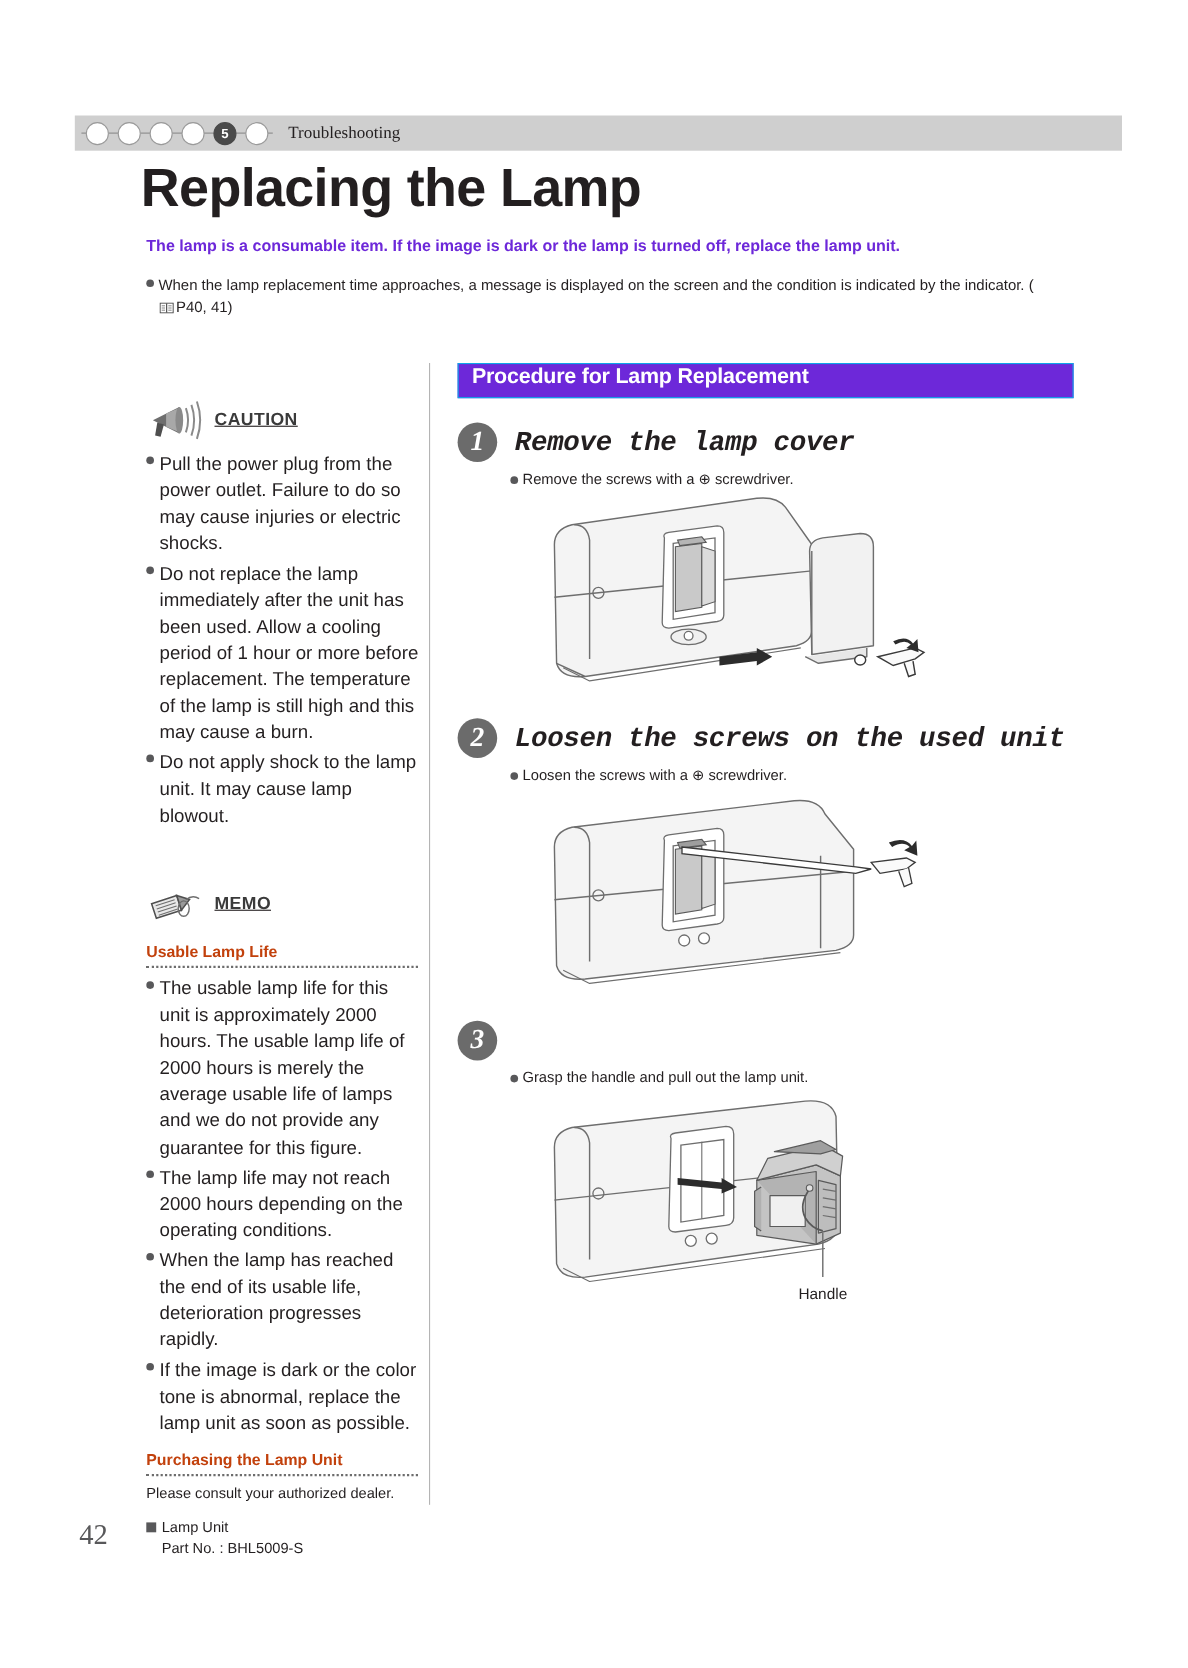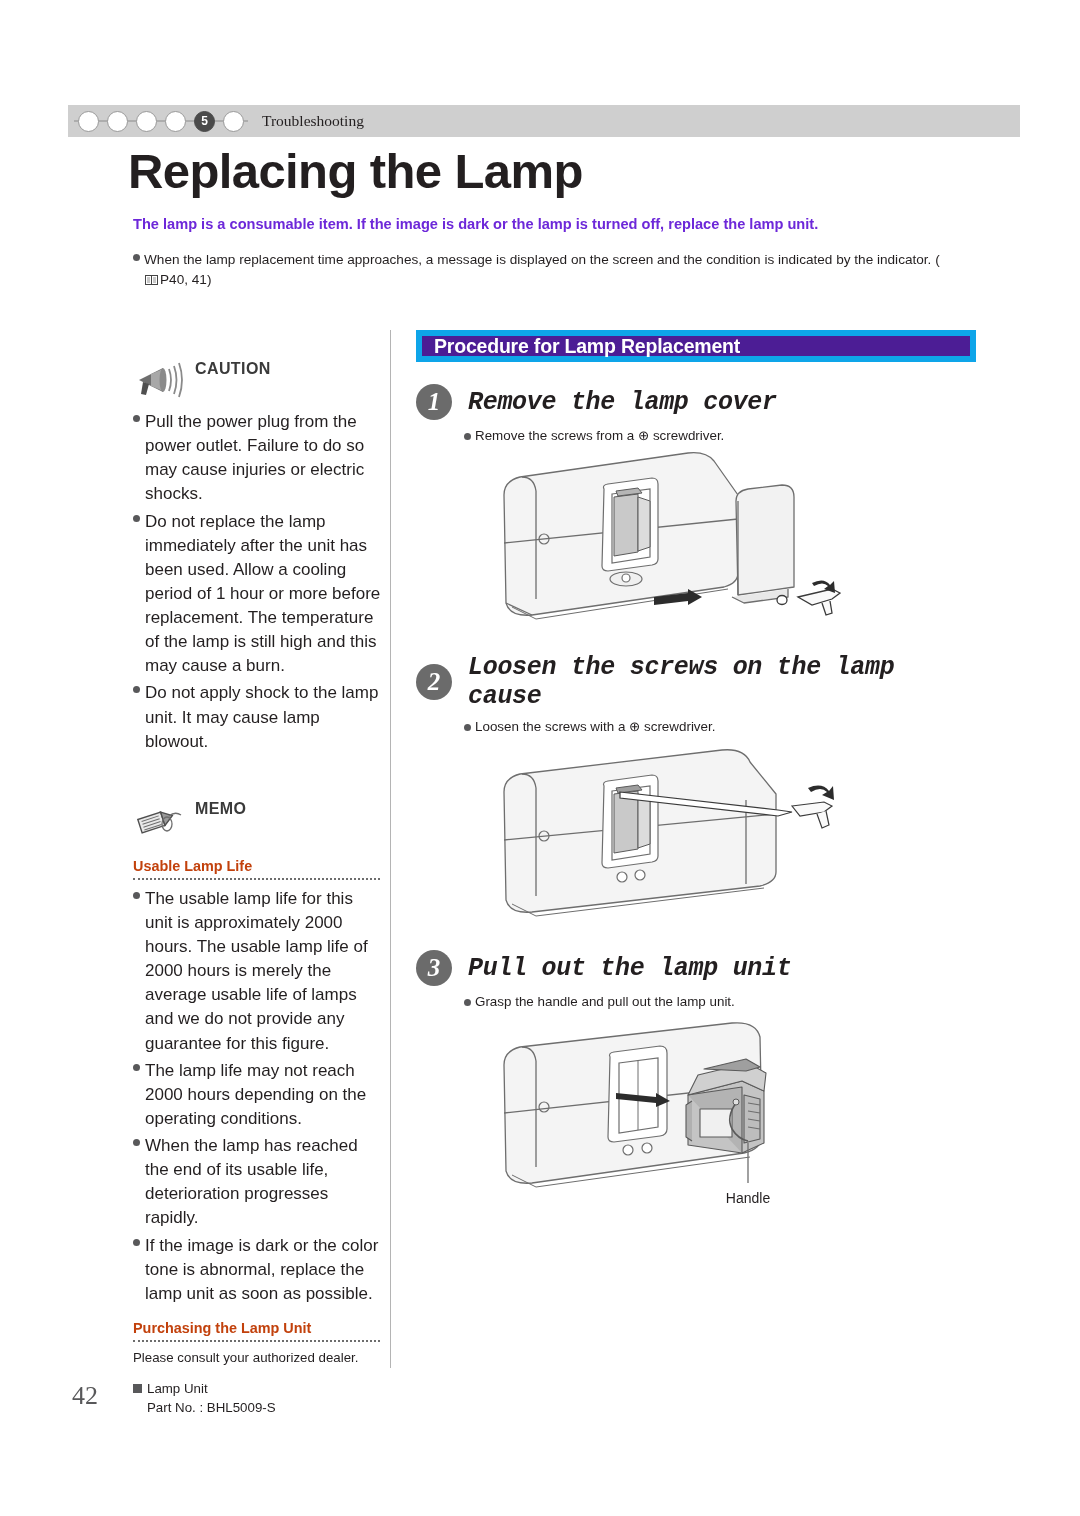--- a/index.html
+++ b/index.html
@@ -131,22 +131,23 @@
 
   
   .left-col {
     position: absolute;
     left: 133px;
     top: 360px;
     width: 250px;
   }
   .notice-head {
     display: flex;
-    align-items: flex-start;
+    align-items: center;
     height: 44px;
+    text-decoration: underline;
   }
   .notice-head .ico { width: 58px; height: 40px; flex: none; }
   .notice-head .ttl {
     font-size: 16px;
     font-weight: bold;
     letter-spacing: 0.4px;
     color: #3a3a3a;
     margin-left: 4px;
   }
   .bullets { margin-top: 6px; }
@@ -204,25 +205,25 @@
   }
 
   
   .right-col {
     position: absolute;
     left: 416px;
     top: 330px;
     width: 560px;
   }
   .section-banner {
-    background: #4c1d95;
-    border: 6px solid #0ea5e9;
+    background: #6d28d9;
+    border: 1px solid #0ea5e9;
     height: 32px;
     display: flex;
-    align-items: center;
+    align-items: flex-start;
     padding-left: 12px;
     box-sizing: border-box;
   }
   .section-banner span {
     color: #ffffff;
     font-size: 19.5px;
     font-weight: bold;
     letter-spacing: -0.2px;
   }
   .step { margin-top: 22px; }
@@ -376,21 +377,21 @@
 
   <div class="section-banner">
     <span>Procedure for Lamp Replacement</span>
   </div>
 
   <div class="step">
     <div class="step-head">
       <div class="step-num">1</div>
       <div class="step-title">Remove the lamp cover</div>
     </div>
-    <div class="step-note">Remove the screws from a ⊕ screwdriver.</div>
+    <div class="step-note">Remove the screws with a ⊕ screwdriver.</div>
     <svg class="fig fig-1" width="370" height="180" viewBox="0 0 370 180">
       <g stroke="#6e6e6e" stroke-width="1.3" fill="#f4f4f4" stroke-linejoin="round">
         <path d="M12 48 Q12 34 28 30 L196 6 Q214 4 222 14 L246 48 L246 126 Q246 136 232 140 L40 168 Q18 170 14 156 Z"></path>
         <path d="M12 96 L246 72" fill="none"></path>
         <path d="M30 30 Q42 30 44 44 L44 152" fill="none"></path>
         <path d="M14 156 L40 168" fill="none"></path>
         <path d="M20 160 L44 172 L236 142" fill="none" stroke-width="1"></path>
       </g>
       <circle cx="52" cy="92" r="5" fill="none" stroke="#6e6e6e" stroke-width="1.2"></circle>
       <g stroke="#6e6e6e" stroke-width="1.2" fill="#ffffff">
@@ -419,21 +420,21 @@
         <path d="M306 150 L340 142 L348 146 L340 152 L320 158 Z" fill="#fafafa"></path>
         <path d="M320 136 Q332 130 338 138 L342 134 L343 146 L332 142 L336 139 Q331 134 322 139 Z" fill="#2c2c2c" stroke="none"></path>
         <path d="M330 156 L334 168 L340 166 L338 154" fill="#fafafa"></path>
       </g>
     </svg>
   </div>
 
   <div class="step" style="margin-top:26px">
     <div class="step-head">
       <div class="step-num">2</div>
-      <div class="step-title">Loosen the screws on the lamp cause</div>
+      <div class="step-title">Loosen the screws on the used unit</div>
     </div>
     <div class="step-note">Loosen the screws with a ⊕ screwdriver.</div>
     <svg class="fig fig-2" width="370" height="180" viewBox="0 0 370 180">
       <g stroke="#6e6e6e" stroke-width="1.3" fill="#f4f4f4" stroke-linejoin="round">
         <path d="M12 48 Q12 34 28 30 L230 6 Q252 4 258 18 L284 50 L284 128 Q284 138 268 142 L40 168 Q18 170 14 156 Z"></path>
         <path d="M12 96 L284 70" fill="none"></path>
         <path d="M30 30 Q42 30 44 44 L44 152" fill="none"></path>
         <path d="M20 160 L44 172 L272 144" fill="none" stroke-width="1"></path>
         <path d="M254 140 L254 56" fill="none"></path>
       </g>
@@ -456,21 +457,20 @@
         <path d="M300 62 L332 58 L340 62 L332 68 L308 72 Z" fill="#fafafa"></path>
         <path d="M316 44 Q330 38 337 47 L341 42 L342 56 L330 51 L335 48 Q329 42 319 48 Z" fill="#2c2c2c" stroke="none"></path>
         <path d="M325 70 L330 84 L337 81 L334 67" fill="#fafafa"></path>
       </g>
     </svg>
   </div>
 
   <div class="step" style="margin-top:26px">
     <div class="step-head">
       <div class="step-num">3</div>
-      <div class="step-title">Pull out the lamp unit</div>
     </div>
     <div class="step-note">Grasp the handle and pull out the lamp unit.</div>
     <svg class="fig fig-3" width="370" height="195" viewBox="0 0 370 195">
       <g stroke="#6e6e6e" stroke-width="1.3" fill="#f4f4f4" stroke-linejoin="round">
         <path d="M12 48 Q12 34 28 30 L240 6 Q264 4 268 20 L270 118 Q270 132 252 136 L40 166 Q18 168 14 154 Z"></path>
         <path d="M12 96 L270 68" fill="none"></path>
         <path d="M30 30 Q42 30 44 44 L44 150" fill="none"></path>
         <path d="M20 158 L44 170 L258 140" fill="none" stroke-width="1"></path>
       </g>
       <circle cx="52" cy="90" r="5" fill="none" stroke="#6e6e6e" stroke-width="1.2"></circle>

